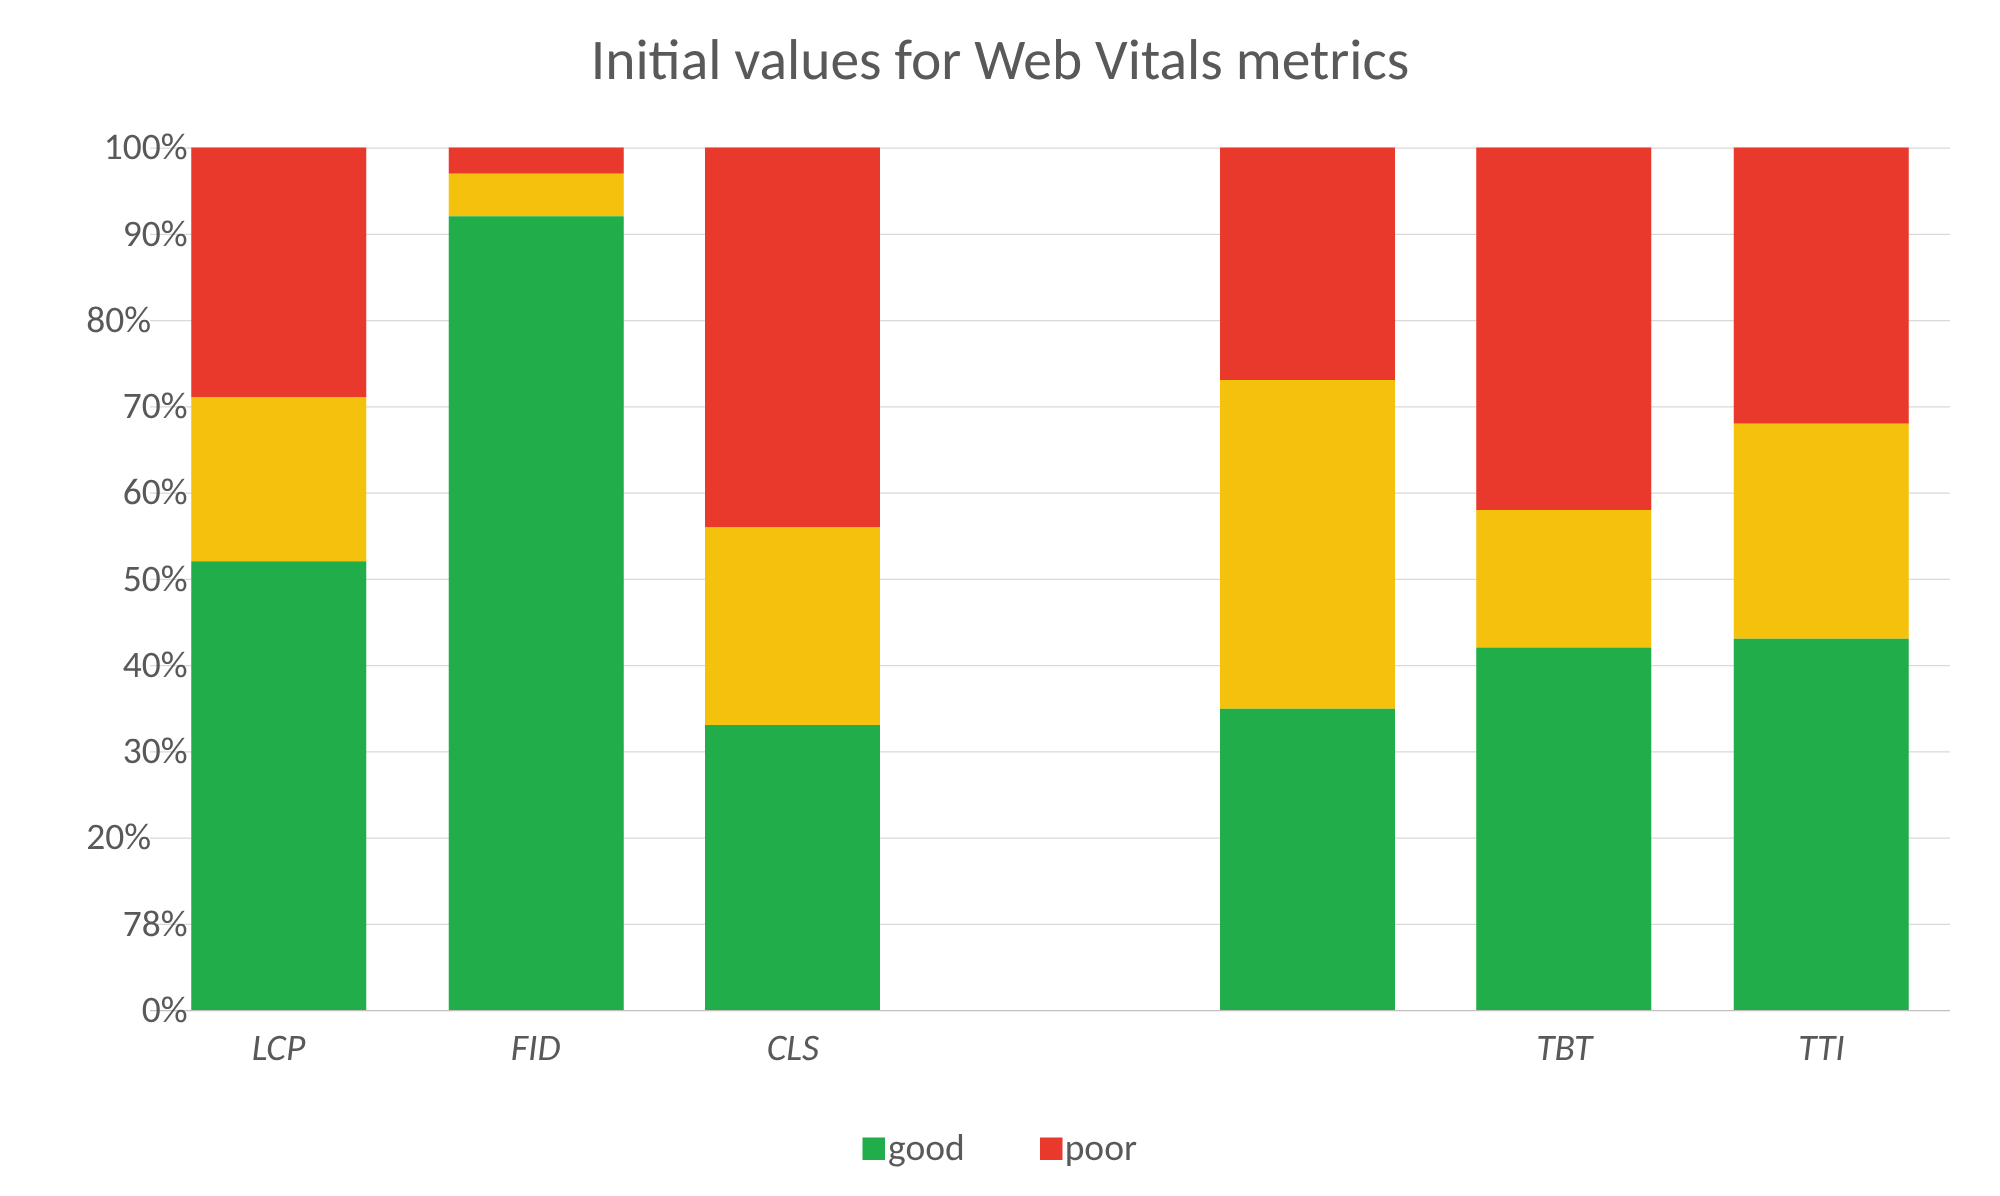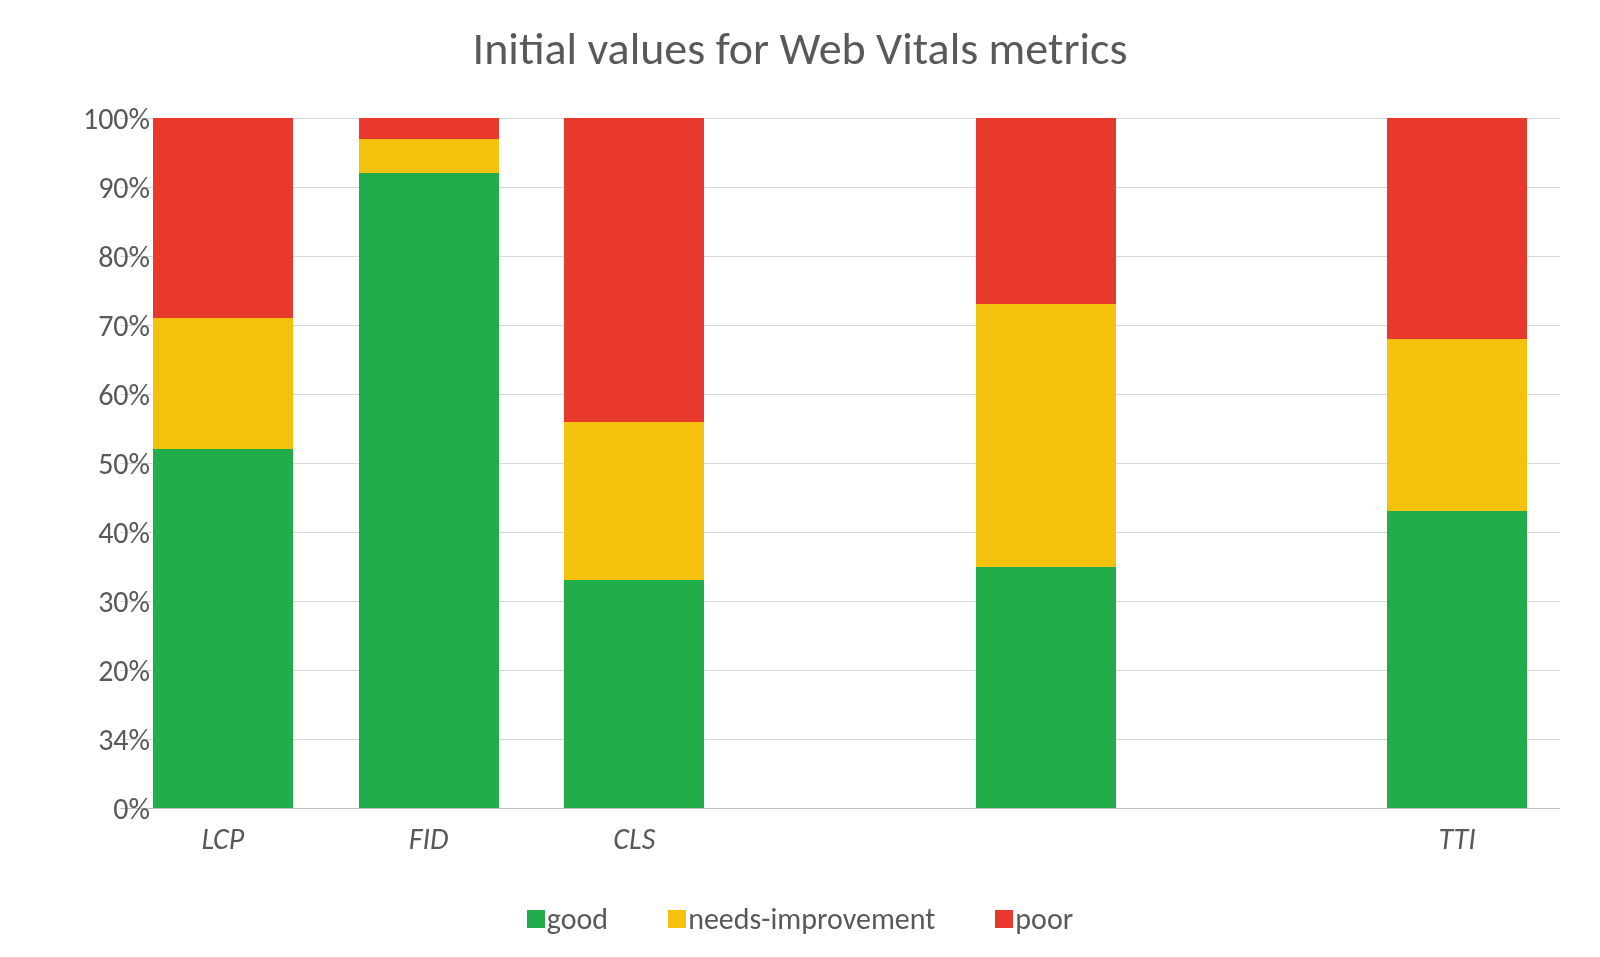--- a/index.html
+++ b/index.html
@@ -127,28 +127,28 @@
         <div class="gridline" style="top: 276px;"></div>
         <div class="gridline" style="top: 207px;"></div>
         <div class="gridline" style="top: 138px;"></div>
         <div class="gridline" style="top: 69px;"></div>
         <div class="gridline" style="top: 0px;"></div>
       </div>
   </div>
 
   <div id="y-axis">
       <div class="y-tick-label" style="top: 808px;">0%</div>
-      <div class="y-tick-label" style="top: 739px;">34%</div>
-      <div class="y-tick-label" style="top: 670px;">20%</div>
+      <div class="y-tick-label" style="top: 739px;">78%</div>
+      <div class="y-tick-label" style="top: 670px; text-align: center;">20%</div>
       <div class="y-tick-label" style="top: 601px;">30%</div>
       <div class="y-tick-label" style="top: 532px;">40%</div>
       <div class="y-tick-label" style="top: 463px;">50%</div>
       <div class="y-tick-label" style="top: 394px;">60%</div>
       <div class="y-tick-label" style="top: 325px;">70%</div>
-      <div class="y-tick-label" style="top: 256px;">80%</div>
+      <div class="y-tick-label" style="top: 256px; text-align: center;">80%</div>
       <div class="y-tick-label" style="top: 187px;">90%</div>
       <div class="y-tick-label" style="top: 118px;">100%</div>
     </div>
 
   <div class="bars-layer" id="bars-layer">
       <div class="bar-slot" style="left: 0px; width: 205.714px;">
         <div class="stacked-bar">
           <div class="seg seg-good" style="height: 52%; background: rgb(34, 173, 75);"></div>
           <div class="seg seg-needs" style="height: 19%; background: rgb(244, 194, 13);"></div>
           <div class="seg seg-poor" style="height: 29%; background: rgb(233, 57, 44);"></div>
@@ -171,39 +171,43 @@
         </div>
         <div class="x-label">CLS</div>
       </div>
       <div class="bar-slot" style="left: 617.143px; width: 205.714px;"></div>
       <div class="bar-slot" style="left: 822.857px; width: 205.714px;">
         <div class="stacked-bar">
           <div class="seg seg-good" style="height: 35%; background: rgb(34, 173, 75);"></div>
           <div class="seg seg-needs" style="height: 38%; background: rgb(244, 194, 13);"></div>
           <div class="seg seg-poor" style="height: 27%; background: rgb(233, 57, 44);"></div>
         </div>
+      </div>
+      <div class="bar-slot" style="left: 1028.57px; width: 205.714px;">
+        <div class="stacked-bar">
+          <div class="seg seg-good" style="height: 42%; background: rgb(34, 173, 75);"></div>
+          <div class="seg seg-needs" style="height: 16%; background: rgb(244, 194, 13);"></div>
+          <div class="seg seg-poor" style="height: 42%; background: rgb(233, 57, 44);"></div>
+        </div>
+        <div class="x-label">TBT</div>
       </div>
       <div class="bar-slot" style="left: 1234.29px; width: 205.714px;">
         <div class="stacked-bar">
           <div class="seg seg-good" style="height: 43%; background: rgb(34, 173, 75);"></div>
           <div class="seg seg-needs" style="height: 25%; background: rgb(244, 194, 13);"></div>
           <div class="seg seg-poor" style="height: 32%; background: rgb(233, 57, 44);"></div>
         </div>
         <div class="x-label">TTI</div>
       </div>
     </div>
 
   <div class="legend" id="legend">
       <div class="legend-item">
         <span class="legend-swatch" style="background: rgb(34, 173, 75);"></span>
         <span>good</span>
       </div>
       <div class="legend-item">
-        <span class="legend-swatch" style="background: rgb(244, 194, 13);"></span>
-        <span>needs-improvement</span>
-      </div>
-      <div class="legend-item">
         <span class="legend-swatch" style="background: rgb(233, 57, 44);"></span>
         <span>poor</span>
       </div>
     </div>
 
 </div>
 
 </body></html>

